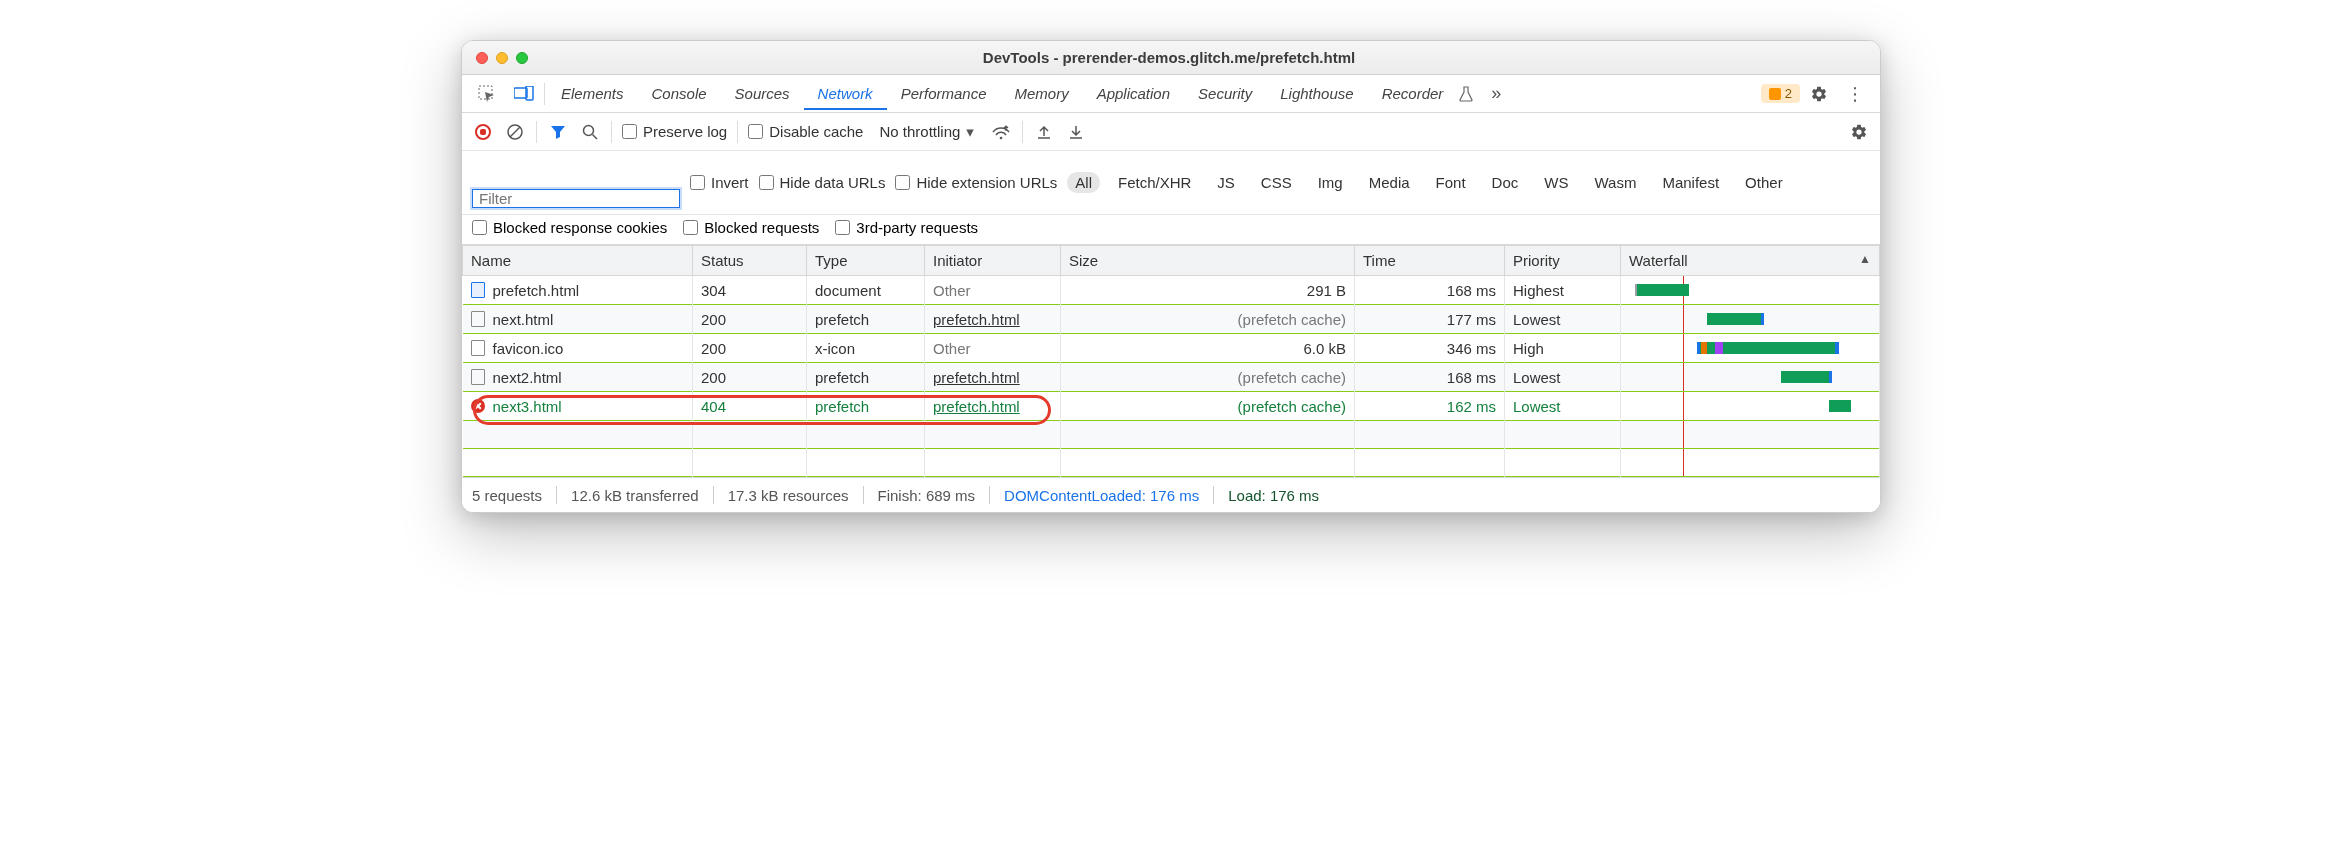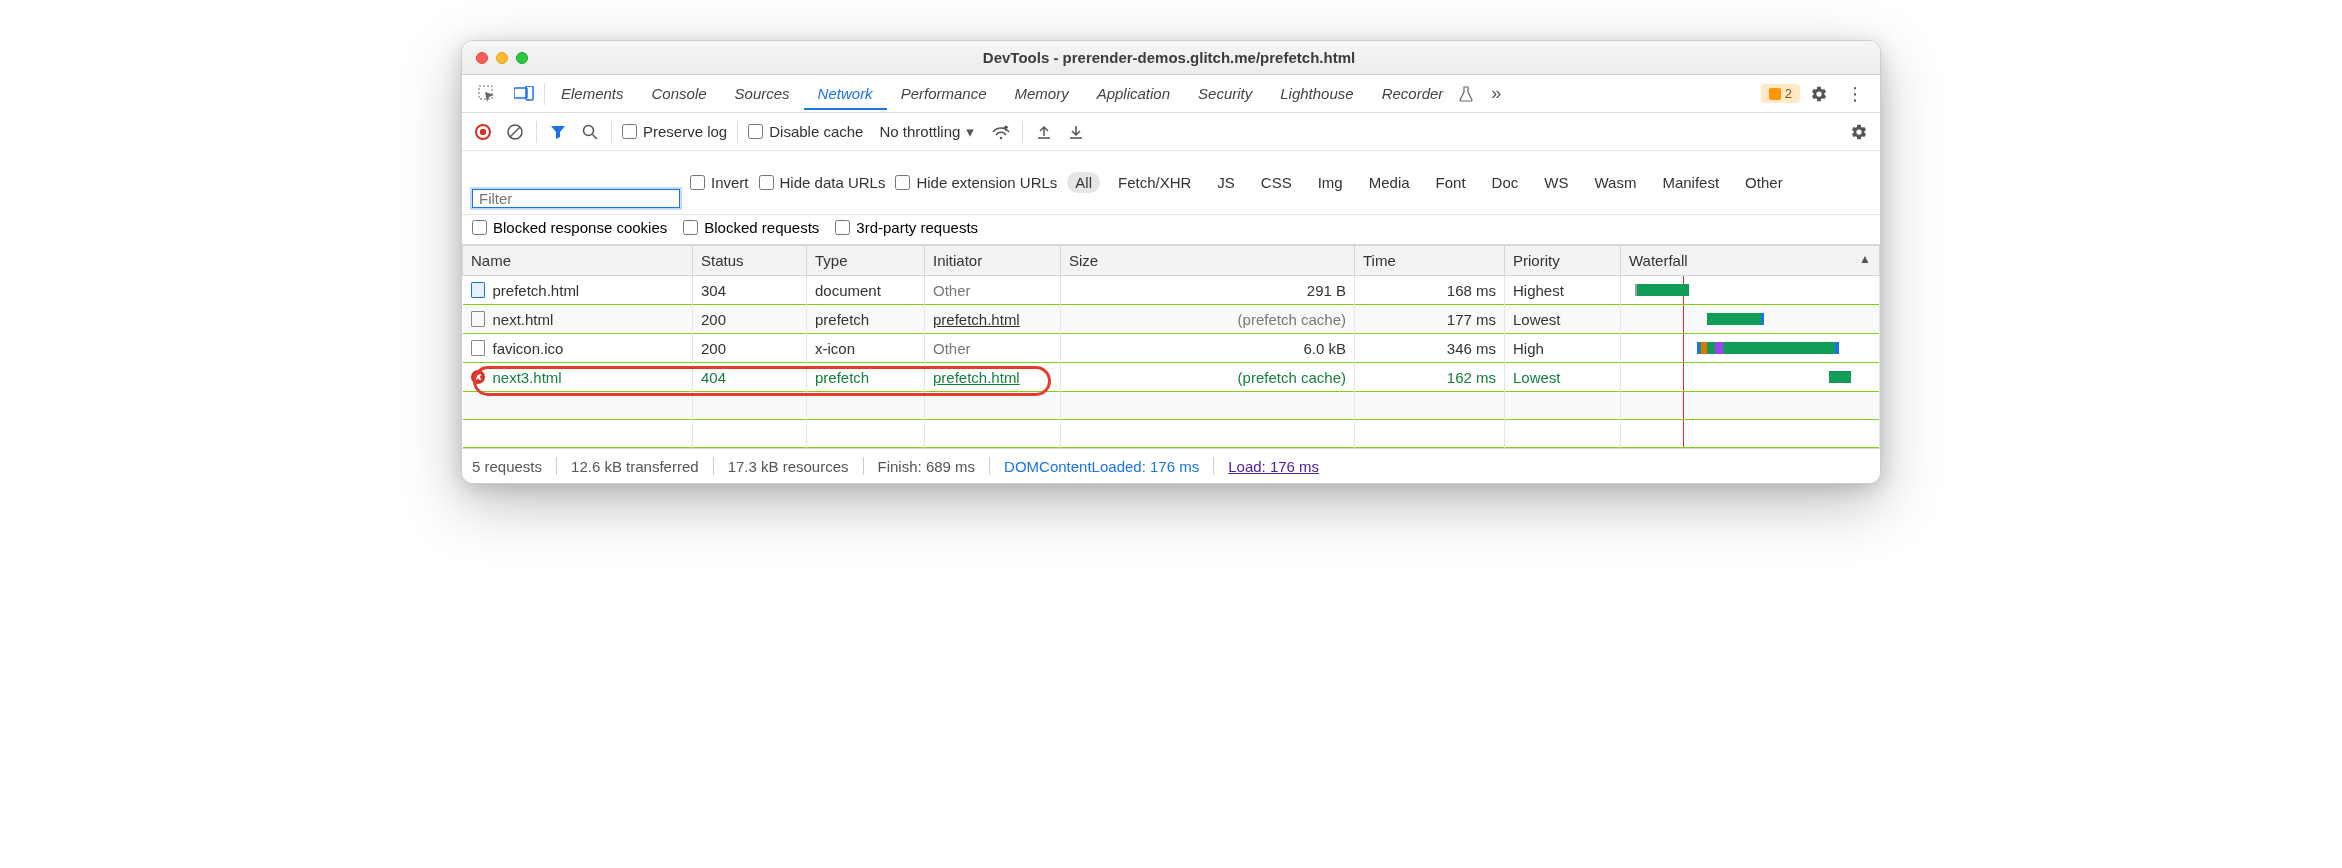--- a/index.html
+++ b/index.html
@@ -111,21 +111,21 @@
   
   .wf-col { position:relative; }
   .marker { position:absolute; top:0; bottom:0; left:62px; width:1px; background:#d93025; }
   
   .status {
     display:flex; align-items:center; gap:14px; padding:8px 10px;
     font-size:15px; color:#555; border-top:1px solid #d6d6d6; background:#fff;
   }
   .status .sep { width:1px; height:18px; background:#ccc; }
   .blue { color:#1a73e8; }
-  .red { color:#4c1d95;text-decoration:underline; }
+  .red { color:#14532d; }
 </style>
 </head>
 <body>
 
 <div class="window">
 
   <div class="titlebar">
     <div class="traffic">
       <span class="t-red"></span>
       <span class="t-yel"></span>
@@ -369,20 +369,41 @@
             <div class="wf">
               <div class="bar" style="left: 70px; width: 140px;"></div>
               <div class="seg" style="left: 68px; width: 3px; background: rgb(26, 115, 232);"></div>
               <div class="seg" style="left: 72px; width: 6px; background: rgb(227, 116, 0);"></div>
               <div class="seg" style="left: 78px; width: 8px; background: rgb(15, 157, 88);"></div>
               <div class="seg" style="left: 86px; width: 8px; background: rgb(161, 66, 244);"></div>
               <div class="seg" style="left: 206px; width: 4px; background: rgb(26, 115, 232);"></div>
             </div>
           </td>
         </tr>
+        <tr class="alt">
+          <td>
+            <div class="name-cell row-wrap">
+              <span class="file-icon"></span>
+              <span>next2.html</span>
+            </div>
+          </td>
+          <td>200</td>
+          <td>prefetch</td>
+          <td class="linkish">prefetch.html</td>
+          <td class="right muted">(prefetch cache)</td>
+          <td class="right">168 ms</td>
+          <td>Lowest</td>
+          <td class="wf-col">
+            <div class="marker"></div>
+            <div class="wf">
+              <div class="bar" style="left: 152px; width: 50px;"></div>
+              <div class="seg" style="left: 200px; width: 3px; background: rgb(26, 115, 232);"></div>
+            </div>
+          </td>
+        </tr>
         <tr class="err">
           <td>
             <div class="name-cell row-wrap">
               <span class="err-icon"></span>
               <span>next3.html</span>
               <div class="red-oval"></div>
             </div>
           </td>
           <td>404</td>
           <td>prefetch</td>

